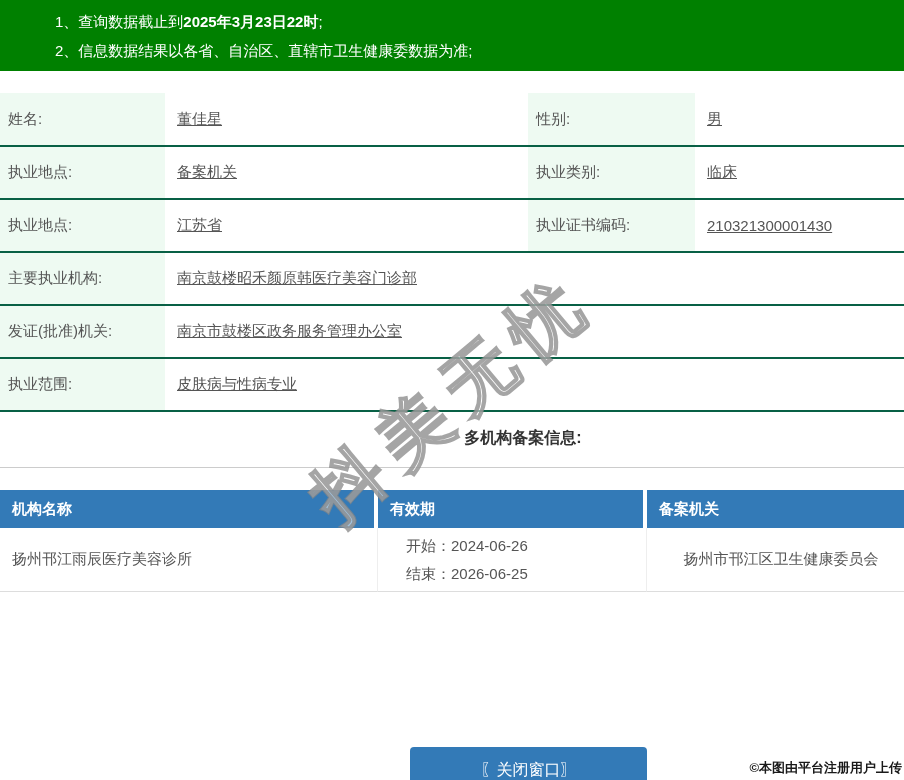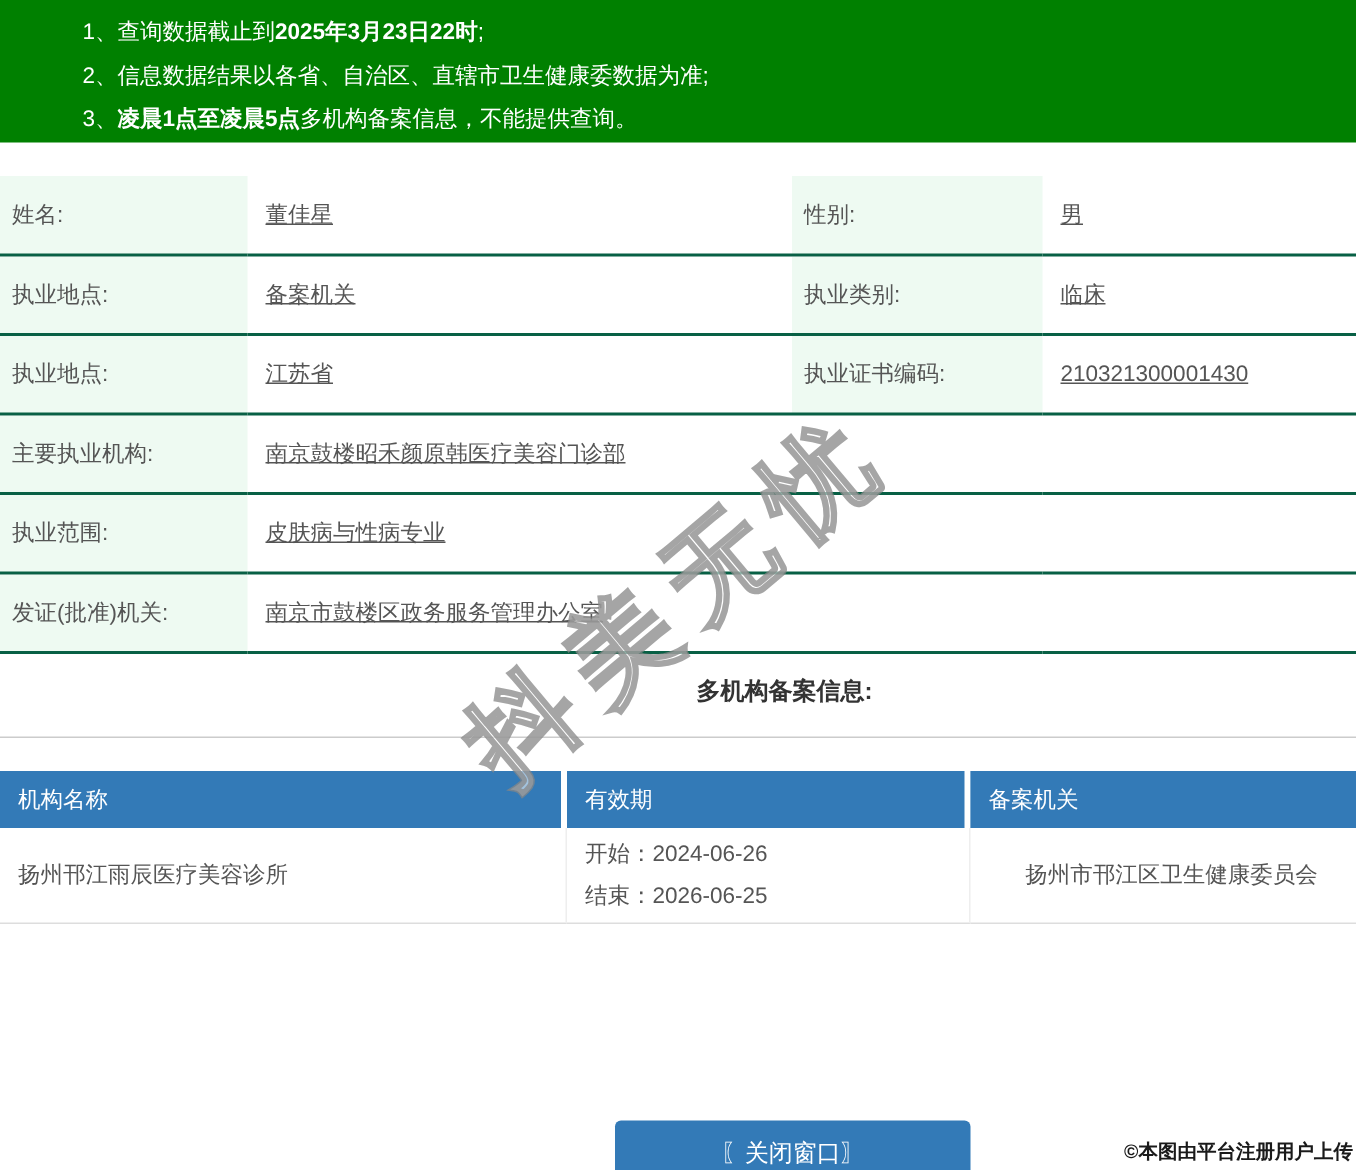--- a/index.html
+++ b/index.html
@@ -6,21 +6,21 @@
   html, body { margin: 0; padding: 0; }
   body {
     width: 904px; height: 780px;
     position: relative; overflow: hidden;
     background: #ffffff;
     font-family: "Liberation Sans", "DejaVu Sans", sans-serif;
   }
 
   
   .banner {
-    width: 904px; height: 95px;
+    width: 904px; height: 71px;
     background: #008000;
     padding: 7px 10px 0 55px;
   }
   .banner p {
     margin: 0; color: #ffffff;
     font-size: 15px; line-height: 29px;
     white-space: nowrap;
   }
   .banner b { font-weight: bold; }
 
@@ -51,35 +51,35 @@
   }
 
   
   .filing-table {
     width: 904px; margin-top: 22px;
     border-collapse: separate; border-spacing: 0;
     table-layout: fixed; font-size: 15px;
   }
   .filing-table th {
     background: #337ab7; color: #ffffff;
-    font-weight: normal; text-align: left;
+    font-weight: bold; text-align: left;
     height: 38px; padding-left: 12px;
     border-right: 4px solid #ffffff;
     vertical-align: middle; white-space: nowrap;
   }
   .filing-table th:last-child { border-right: none; }
   .filing-table td {
     height: 64px; color: #555555;
     padding-left: 12px;
     border-bottom: 1px solid #dddddd;
     border-right: 1px solid #eeeeee;
     vertical-align: middle; white-space: nowrap;
   }
   .filing-table td:last-child { border-right: none; text-align: center; }
-  .validity div { line-height: 28px; }
+  .validity div { line-height: 28px; margin-left: 16px; }
 
   
   .watermark {
     position: absolute; left: 283px; top: 352px;
     font-size: 70px; font-weight: bold; letter-spacing: 15px;
     white-space: nowrap;
     transform: rotate(-40deg);
     color: rgba(255,255,255,0.55);
     -webkit-text-stroke: 2px rgba(135,135,135,0.75);
     z-index: 10; pointer-events: none;
@@ -137,26 +137,26 @@
     <td class="lbl">执业地点:</td>
     <td class="val">江苏省</td>
     <td class="lbl">执业证书编码:</td>
     <td class="val">210321300001430</td>
   </tr>
   <tr>
     <td class="lbl">主要执业机构:</td>
     <td class="val" colspan="3">南京鼓楼昭禾颜原韩医疗美容门诊部</td>
   </tr>
   <tr>
+    <td class="lbl">发证(批准)机关:</td>
+    <td class="val" colspan="3">南京市鼓楼区政务服务管理办公室</td>
+  </tr>
+  <tr>
     <td class="lbl">执业范围:</td>
     <td class="val" colspan="3">皮肤病与性病专业</td>
-  </tr>
-  <tr>
-    <td class="lbl">发证(批准)机关:</td>
-    <td class="val" colspan="3">南京市鼓楼区政务服务管理办公室</td>
   </tr>
 </tbody>
   </table>
 
 <div class="section-title">多机构备案信息:</div>
 <hr class="sep">
 
 <table class="filing-table">
   <colgroup>
       <col style="width:378px">

